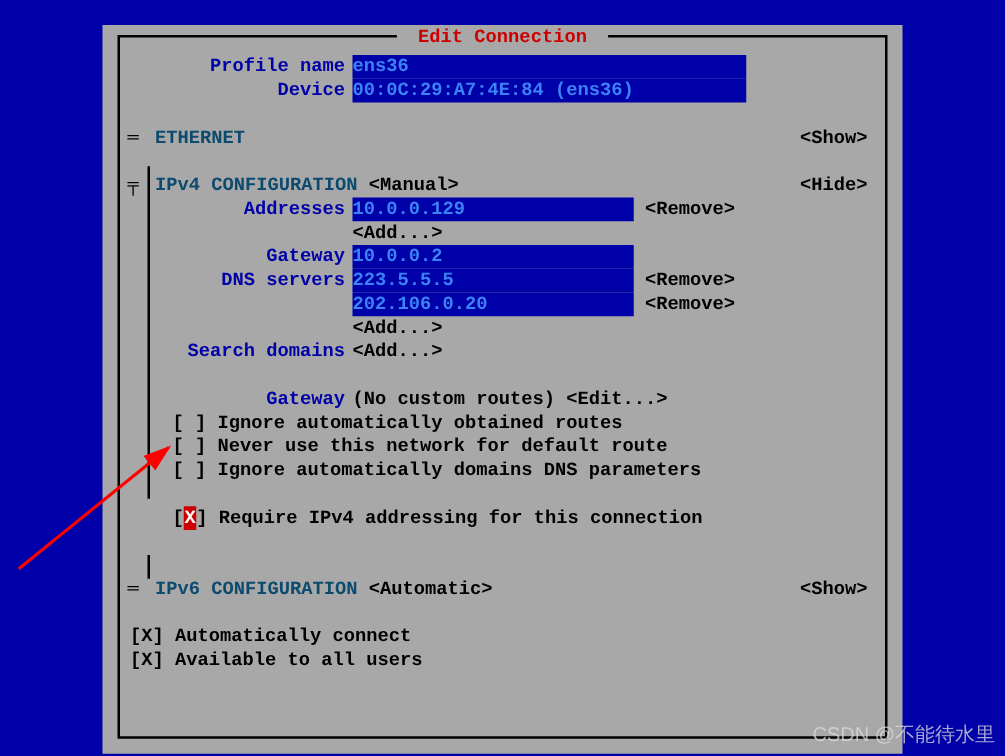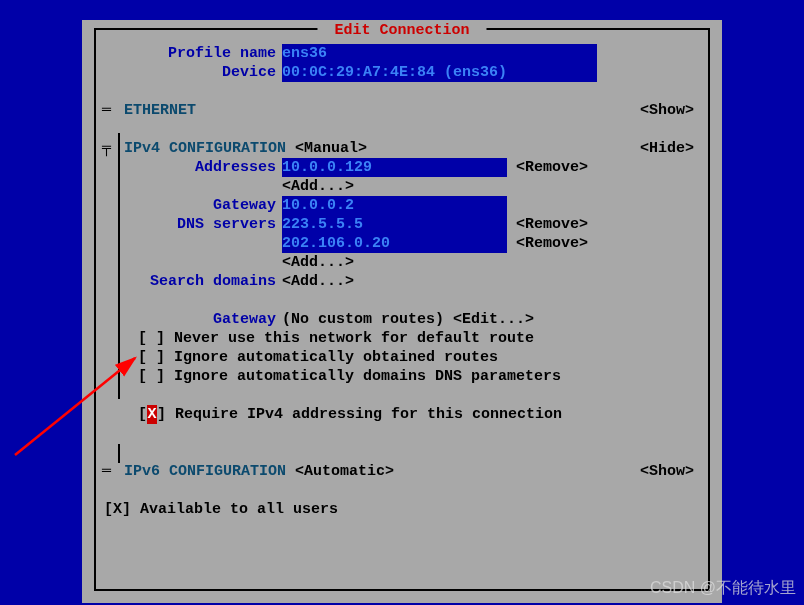--- a/index.html
+++ b/index.html
@@ -161,40 +161,41 @@
       </div>
 
       <div class="row"></div>
 
       <div class="row">
         <span class="label-col">Gateway</span>
         <span class="val black">(No custom routes)</span>
         <span class="black">&nbsp;<span>&lt;Edit...&gt;</span></span>
       </div>
 
+      <div class="row checkbox-row">[ ] Ignore automatically obtained routes</div>
       <div class="row checkbox-row">[ ] Never use this network for default route</div>
-      <div class="row checkbox-row">[ ] Ignore automatically obtained routes</div>
       <div class="row checkbox-row">[ ] Ignore automatically domains DNS parameters</div>
 
       <div class="row"></div>
 
       <div class="row checkbox-row"><span class="black">[</span><span class="require-x">X</span><span class="black">] Require IPv4 addressing for this connection</span></div>
 
       <div class="row"></div>
       <div class="row"></div>
 
       <div class="sect">
         <span class="sect-lead black">═ </span>
         <span class="sect-title">IPv6 CONFIGURATION</span>
         <span class="black">&nbsp;<span>&lt;Automatic&gt;</span></span>
         <span class="right-action">&lt;Show&gt;</span>
       </div>
 
       <div class="row"></div>
 
+      <div class="row checkbox2-row">[X] Automatically connect</div>
       <div class="row checkbox2-row">[X] Available to all users</div>
 
       <div class="row"></div>
 
 
     </div>
   </div>
 </div>
 
 <svg class="arrow-svg" viewBox="0 0 160 120">

